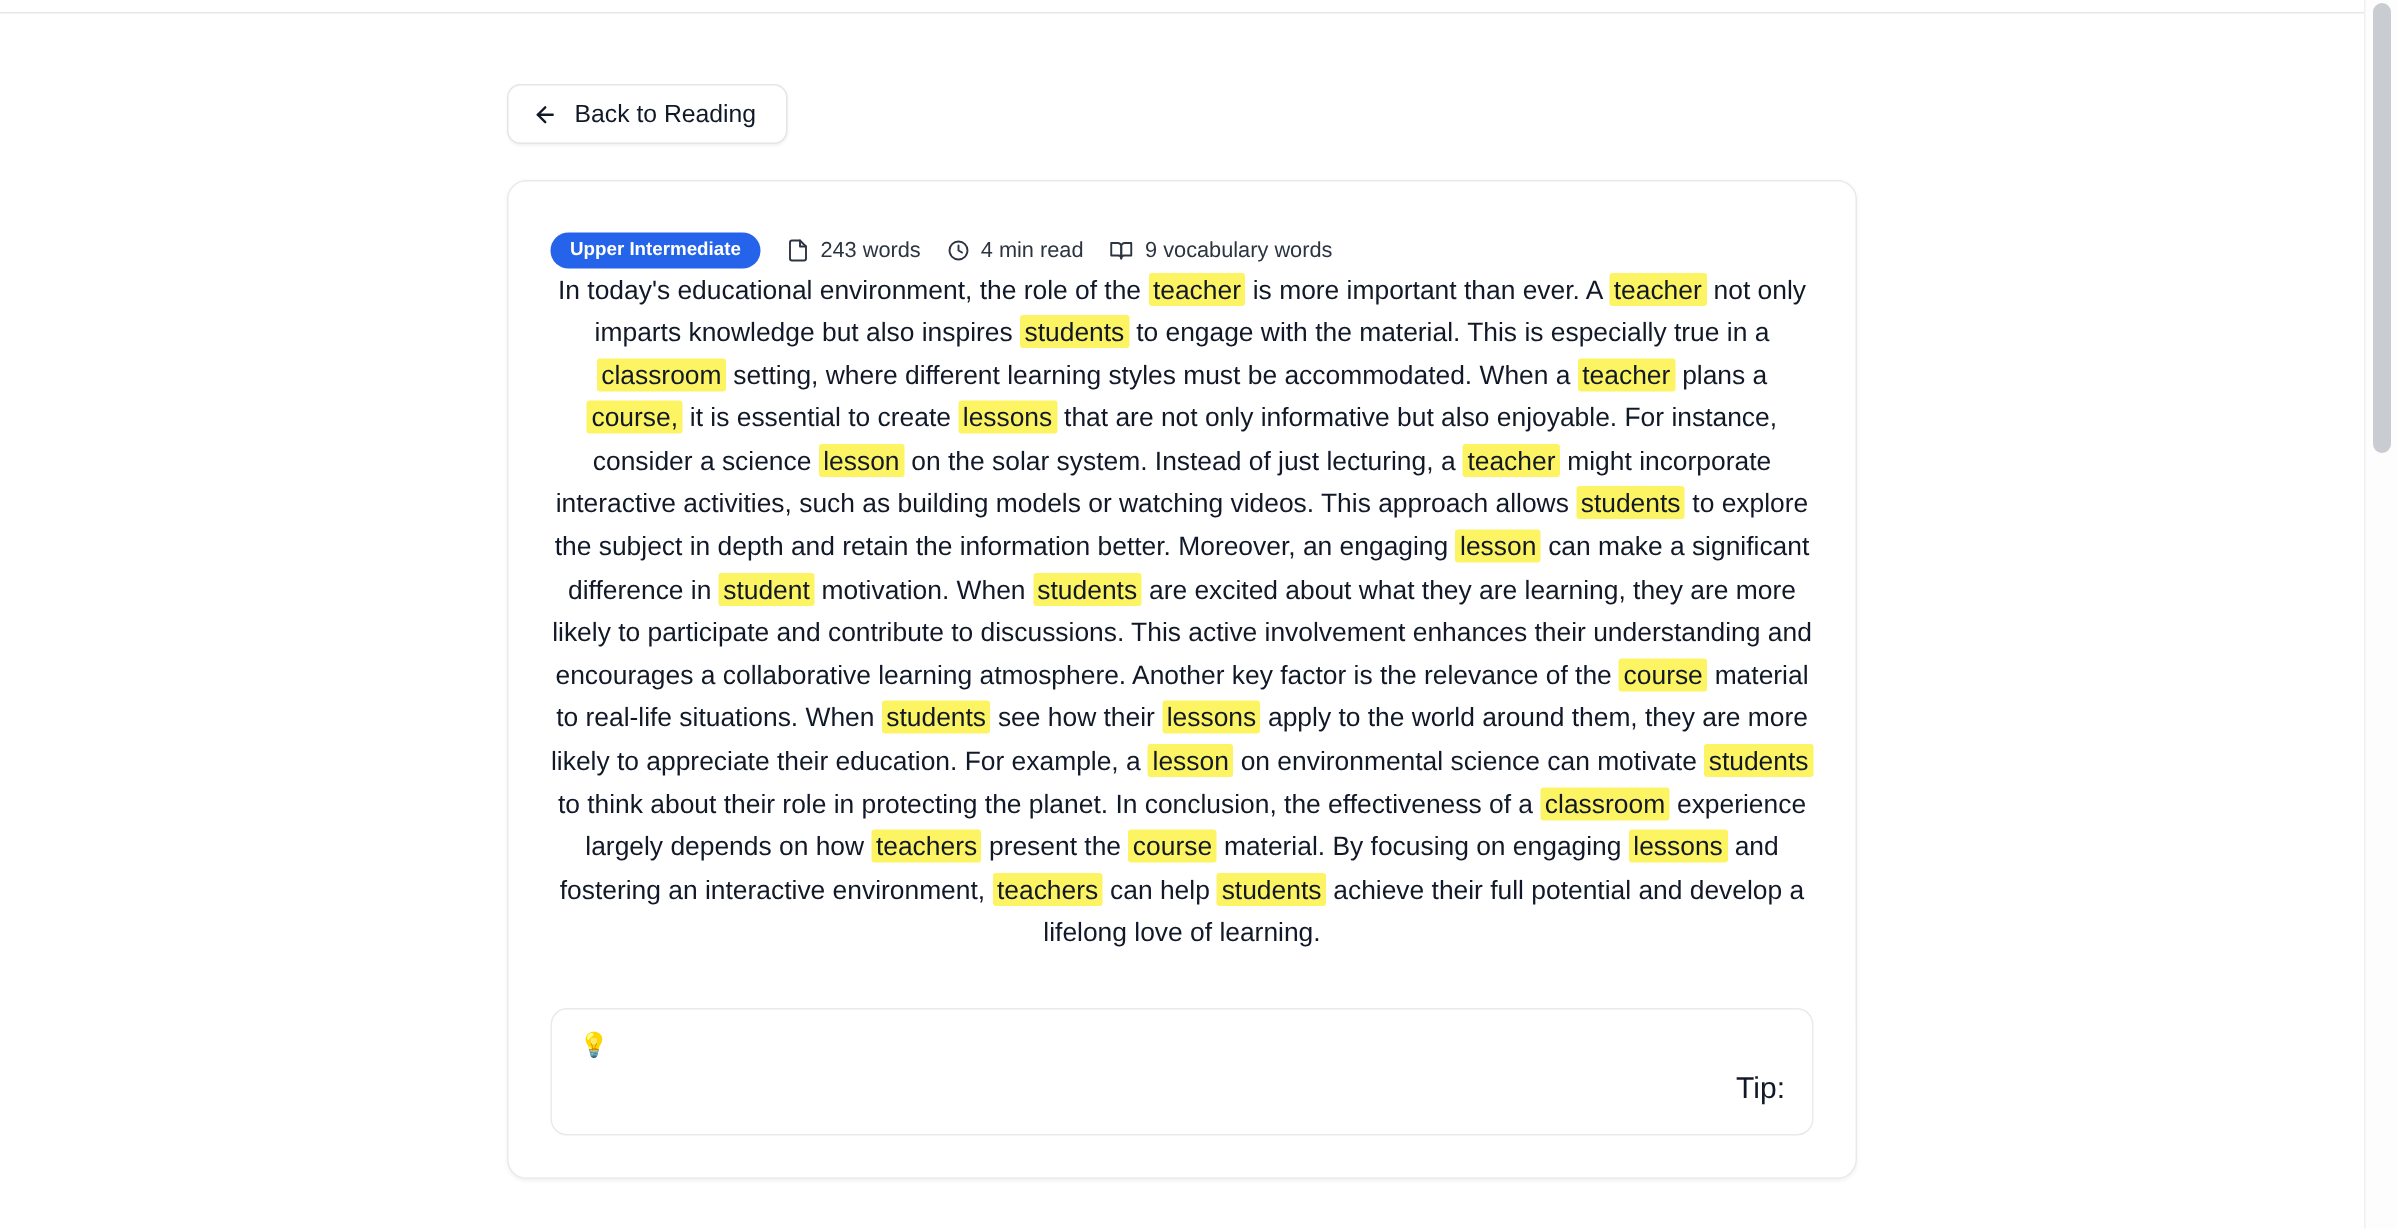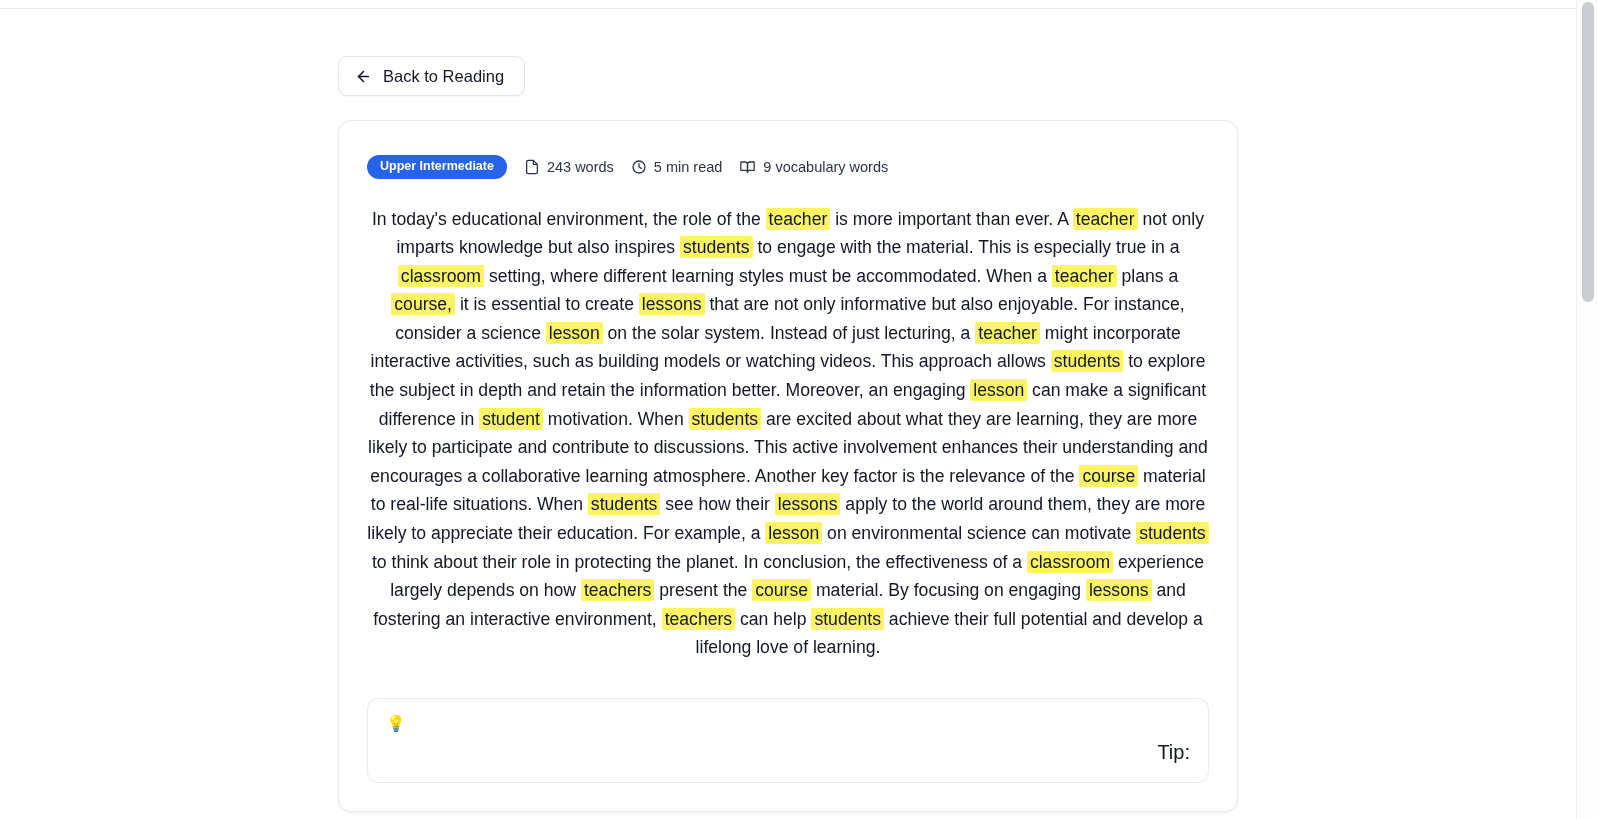--- a/index.html
+++ b/index.html
@@ -83,21 +83,20 @@
     font-weight: bold;
     letter-spacing: -0.2px;
     margin: 0 0 16px 0;
     color: #111827;
   }
 
   .meta-row {
     display: flex;
     align-items: center;
     gap: 17px;
-    margin-bottom: 26px;
   }
   .level-badge {
     background: #2563eb;
     color: #ffffff;
     font-size: 12.5px;
     font-weight: bold;
     border-radius: 999px;
     padding: 5px 13px 6px 13px;
     line-height: 1;
     white-space: nowrap;
@@ -187,21 +186,21 @@
           <span>243 words</span>
         </span>
 
         <span class="meta-item">
           <span>
             <svg width="16" height="16" viewBox="0 0 24 24" fill="none" stroke="#2b3440" stroke-width="1.9" stroke-linecap="round" stroke-linejoin="round">
               <circle cx="12" cy="12" r="9"></circle>
               <polyline points="12 7 12 12 15.5 14"></polyline>
             </svg>
           </span>
-          <span>5 min read</span>
+          <span>4 min read</span>
         </span>
 
         <span class="meta-item">
           <span>
             <svg width="17" height="16" viewBox="0 0 24 24" fill="none" stroke="#2b3440" stroke-width="1.9" stroke-linecap="round" stroke-linejoin="round">
               <path d="M2 4.5h6.5A3.5 3.5 0 0 1 12 8v12a3 3 0 0 0-3-3H2z"></path>
               <path d="M22 4.5h-6.5A3.5 3.5 0 0 0 12 8v12a3 3 0 0 1 3-3h7z"></path>
             </svg>
           </span>
           <span>9 vocabulary words</span>

